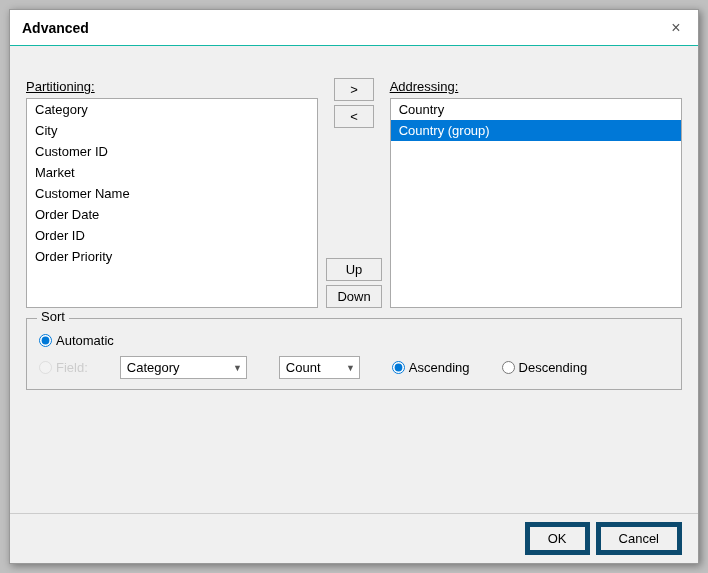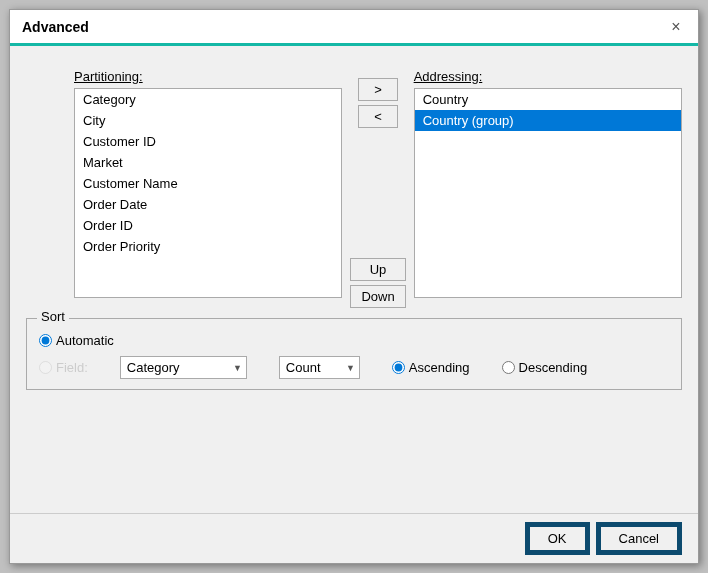--- a/index.html
+++ b/index.html
@@ -16,21 +16,21 @@
       background: #f0f0f0;
       border: 1px solid #999;
       box-shadow: 2px 2px 8px rgba(0,0,0,0.4);
       width: 690px;
       min-height: 555px;
       display: flex;
       flex-direction: column;
     }
     .title-bar {
       background: #ffffff;
-      border-bottom: 3px solid #14b8a6;
+      border-bottom: 1px solid #14b8a6;
       padding: 8px 12px;
       display: flex;
       align-items: center;
       justify-content: space-between;
       height: 36px;
     }
     .title-bar-title {
       font-size: 14px;
       font-weight: 600;
       color: #000;
@@ -50,22 +50,21 @@
     .dialog-body {
       padding: 12px 16px;
       flex: 1;
       display: flex;
       flex-direction: column;
       gap: 10px;
     }
     .top-section {
       display: flex;
       gap: 0;
-      align-items: center;
-      margin-left: 48px;
+      align-items: flex-end;
     }
     .partitioning-area {
       display: flex;
       flex-direction: column;
       flex: 1;
     }
     .section-label {
       font-size: 13px;
       margin-bottom: 4px;
       text-decoration: underline;

